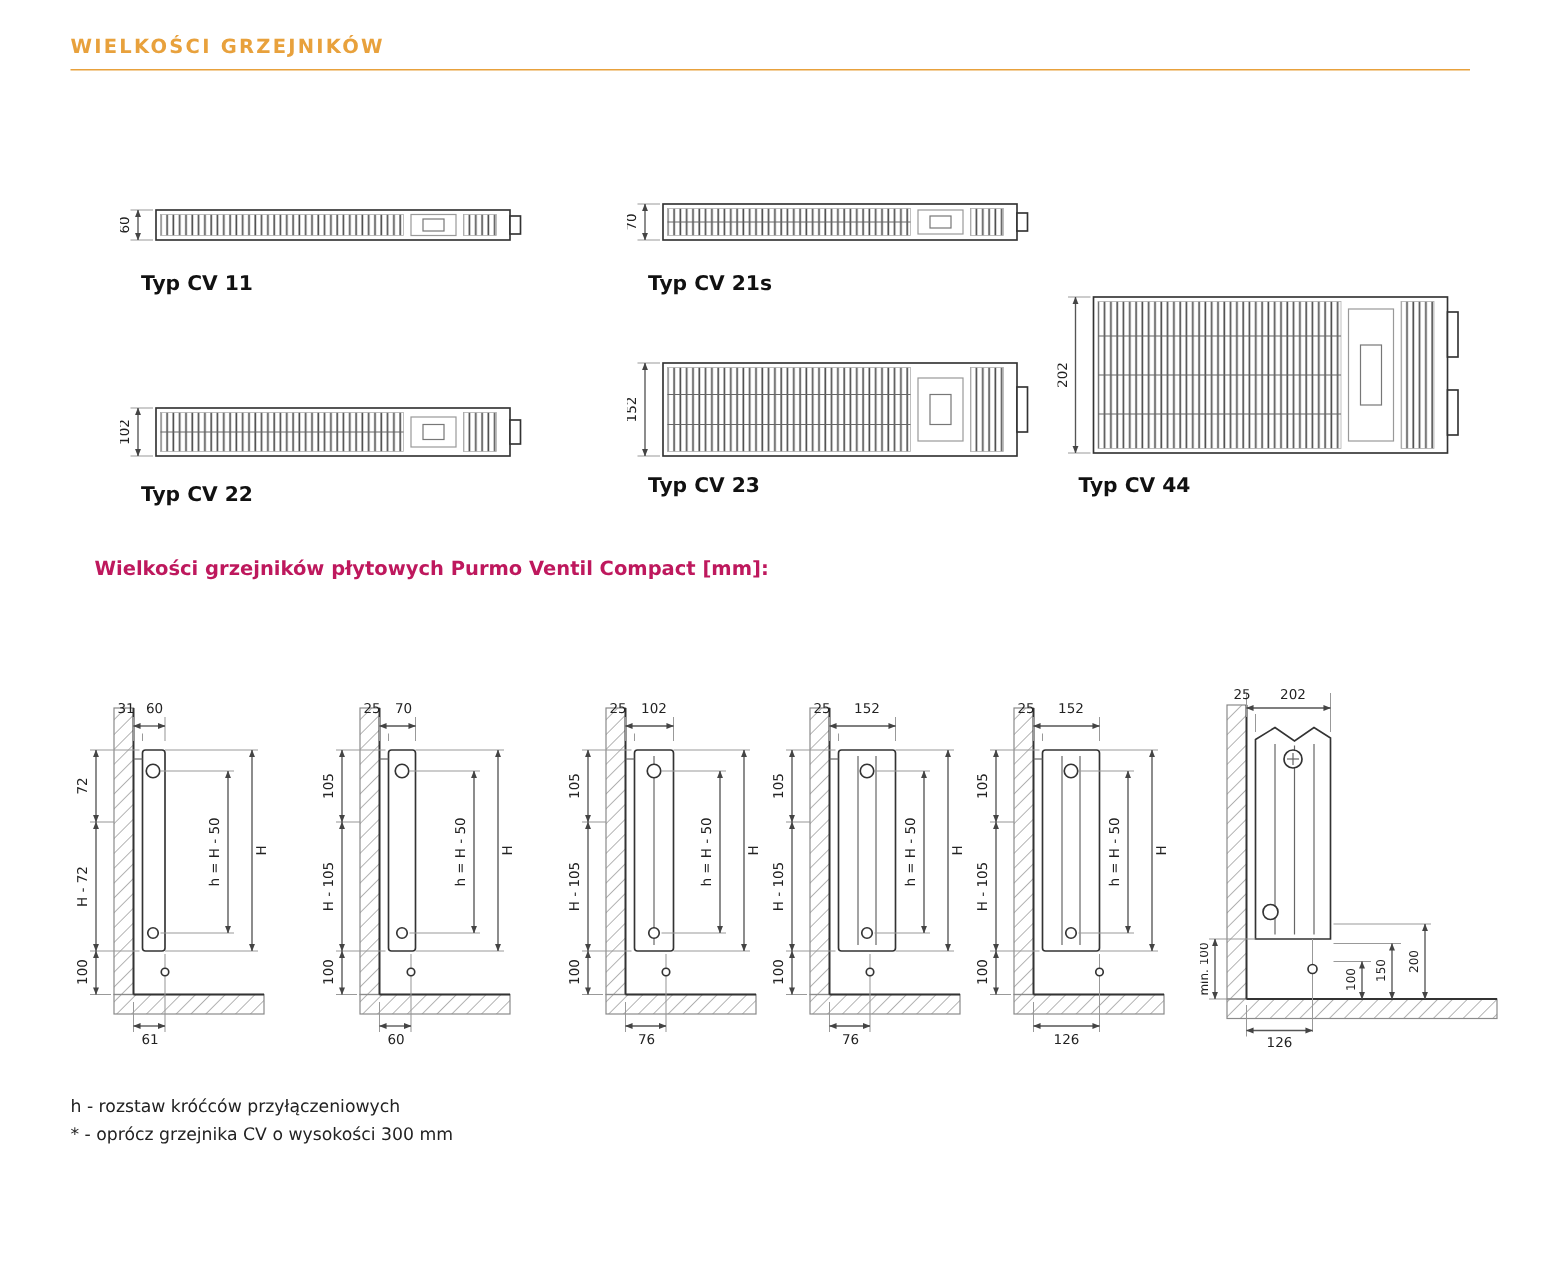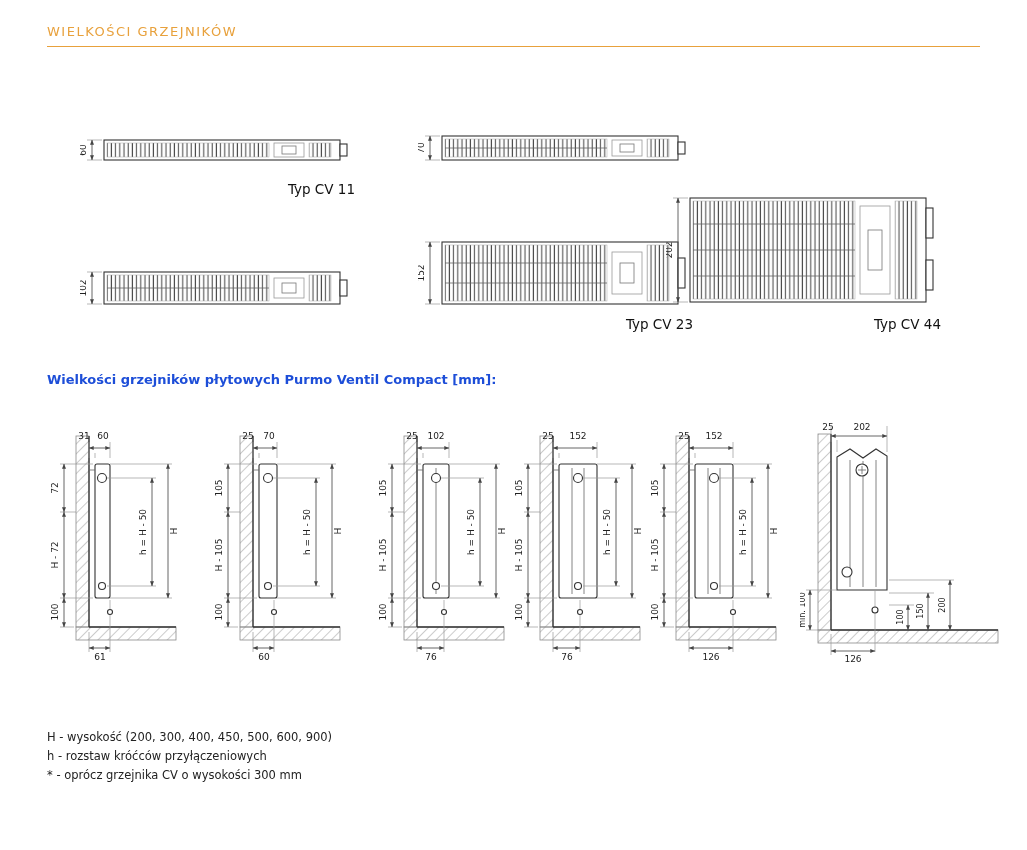--- a/index.html
+++ b/index.html
@@ -3,34 +3,34 @@
 <meta charset="utf-8">
 <style>
   html,body { margin:0; padding:0; }
   body {
     width:1027px; height:850px; position:relative; overflow:hidden;
     background:#ffffff; color:#1a1a1a;
     font-family:"DejaVu Sans", sans-serif;
   }
   .page-heading {
     position:absolute; left:47px; top:24px;
-    font-size:13px; font-weight:400; letter-spacing:1.5px;
+    font-size:13px; font-weight:700; letter-spacing:1.5px;
     color:#E8A13C;
   }
   .heading-rule {
     position:absolute; left:47px; top:46px; width:933px; height:0;
     border-top:1.5px solid #E8A13C;
   }
   .section-heading {
-    position:absolute; left:47px; top:372px;
-    font-size:13px; font-weight:bold; color:#1d4ed8;
+    position:absolute; left:63px; top:372px;
+    font-size:13px; font-weight:bold; color:#be185d;
   }
   .tv { position:absolute; }
-  .typ-label { font-weight:normal; font-size:13.5px; color:#111; margin:6px 0 0 14px;text-align:right; }
-  .sv { position:absolute; top:412px;text-decoration:underline; }
+  .typ-label { font-weight:bold; font-size:13.5px; color:#111; margin:6px 0 0 14px; }
+  .sv { position:absolute; top:448px;text-decoration:underline; }
   .legend { position:absolute; left:47px; top:728px; font-size:11.5px; color:#222; }
   .legend div { line-height:19px; }
   svg { display:block; }
   svg text { font-family:"DejaVu Sans", sans-serif; fill:#222; }
   .t  { font-size:9px; }
   .t8 { font-size:8px; }
   .hatchf { fill:url(#hatch); stroke:#8a8a8a; stroke-width:0.8; }
   .solid  { stroke:#333; stroke-width:1.3; }
   .rad    { fill:#fff; stroke:#333; stroke-width:1.1; }
   .finsf  { fill:url(#fins); stroke:#aaa; stroke-width:0.5; }
@@ -90,40 +90,42 @@
     <g>
       <rect x="24" y="13" width="236" height="24" class="rad"></rect>
       <rect x="27" y="16" width="162" height="18" class="finsf"></rect>
       <line x1="27" y1="25" x2="189" y2="25" class="thin"></line>
       <rect x="194" y="17" width="30" height="16" fill="#fff" stroke="#999" stroke-width="0.8"></rect>
       <rect x="202" y="21" width="14" height="8" class="inner"></rect>
       <rect x="229" y="16" width="22" height="18" class="finsf"></rect>
       <rect x="260" y="19" width="7" height="12" class="rad"></rect>
     </g>
   </svg>
+  <div class="typ-label">Typ CV 21s</div>
 </div>
 
 <div class="tv" style="left:80px; top:260px">
   <svg width="275" height="56" viewBox="0 0 275 56">
     <g>
       <line x1="7" y1="12" x2="22" y2="12" class="ext"></line>
         <line x1="7" y1="44" x2="22" y2="44" class="ext"></line>
       <line x1="12" y1="12" x2="12" y2="44" class="dim" marker-start="url(#arw)" marker-end="url(#arw)"></line>
       <text x="6" y="28" class="t" text-anchor="middle" transform="rotate(-90 6 28)">102</text>
     </g>
     <g>
       <rect x="24" y="12" width="236" height="32" class="rad"></rect>
       <rect x="27" y="15" width="162" height="26" class="finsf"></rect>
       <line x1="27" y1="28" x2="189" y2="28" class="thin"></line>
       <rect x="194" y="18" width="30" height="20" fill="#fff" stroke="#999" stroke-width="0.8"></rect>
       <rect x="202" y="23" width="14" height="10" class="inner"></rect>
       <rect x="229" y="15" width="22" height="26" class="finsf"></rect>
       <rect x="260" y="20" width="7" height="16" class="rad"></rect>
     </g>
   </svg>
+  <div class="typ-label">Typ CV 22</div>
 </div>
 
 <div class="tv" style="left:418px; top:232px">
   <svg width="275" height="78" viewBox="0 0 275 78">
     <g>
       <line x1="7" y1="10" x2="22" y2="10" class="ext"></line>
         <line x1="7" y1="72" x2="22" y2="72" class="ext"></line>
       <line x1="12" y1="10" x2="12" y2="72" class="dim" marker-start="url(#arw)" marker-end="url(#arw)"></line>
       <text x="6" y="41" class="t" text-anchor="middle" transform="rotate(-90 6 41)">152</text>
     </g>
@@ -134,21 +136,21 @@
       <line x1="27" y1="51" x2="189" y2="51" class="thin"></line>
       <rect x="194" y="20" width="30" height="42" fill="#fff" stroke="#999" stroke-width="0.8"></rect>
       <rect x="202" y="31" width="14" height="20" class="inner"></rect>
       <rect x="229" y="13" width="22" height="56" class="finsf"></rect>
       <rect x="260" y="26" width="7" height="30" class="rad"></rect>
     </g>
   </svg>
   <div class="typ-label">Typ CV 23</div>
 </div>
 
-<div class="tv" style="left:666px; top:190px">
+<div class="tv" style="left:705px; top:190px">
   <svg width="275" height="120" viewBox="0 0 275 120">
     <g>
       <line x1="7" y1="8" x2="22" y2="8" class="ext"></line>
         <line x1="7" y1="112" x2="22" y2="112" class="ext"></line>
       <line x1="12" y1="8" x2="12" y2="112" class="dim" marker-start="url(#arw)" marker-end="url(#arw)"></line>
       <text x="6" y="60" class="t" text-anchor="middle" transform="rotate(-90 6 60)">202</text>
     </g>
     <g>
       <rect x="24" y="8" width="236" height="104" class="rad"></rect>
       <rect x="27" y="11" width="162" height="98" class="finsf"></rect>
@@ -465,16 +467,15 @@
     <text x="103" y="205" class="t8" text-anchor="middle" transform="rotate(-90 103 205)">100</text>
     <text x="123" y="199" class="t8" text-anchor="middle" transform="rotate(-90 123 199)">150</text>
     <text x="145" y="193" class="t8" text-anchor="middle" transform="rotate(-90 145 193)">200</text>
     <text x="5" y="198" class="t8" text-anchor="middle" transform="rotate(-90 5 198)">min. 100</text>
     <text x="53" y="250" class="t" text-anchor="middle">126</text>
   </g>
 </svg>
 </div>
 
 <div class="legend">
-  <div>H - wysokość (200, 300, 400, 450, 500, 600, 900)</div>
   <div>h - rozstaw króćców przyłączeniowych</div>
   <div>* - oprócz grzejnika CV o wysokości 300 mm</div>
 </div>
 
 </body></html>

